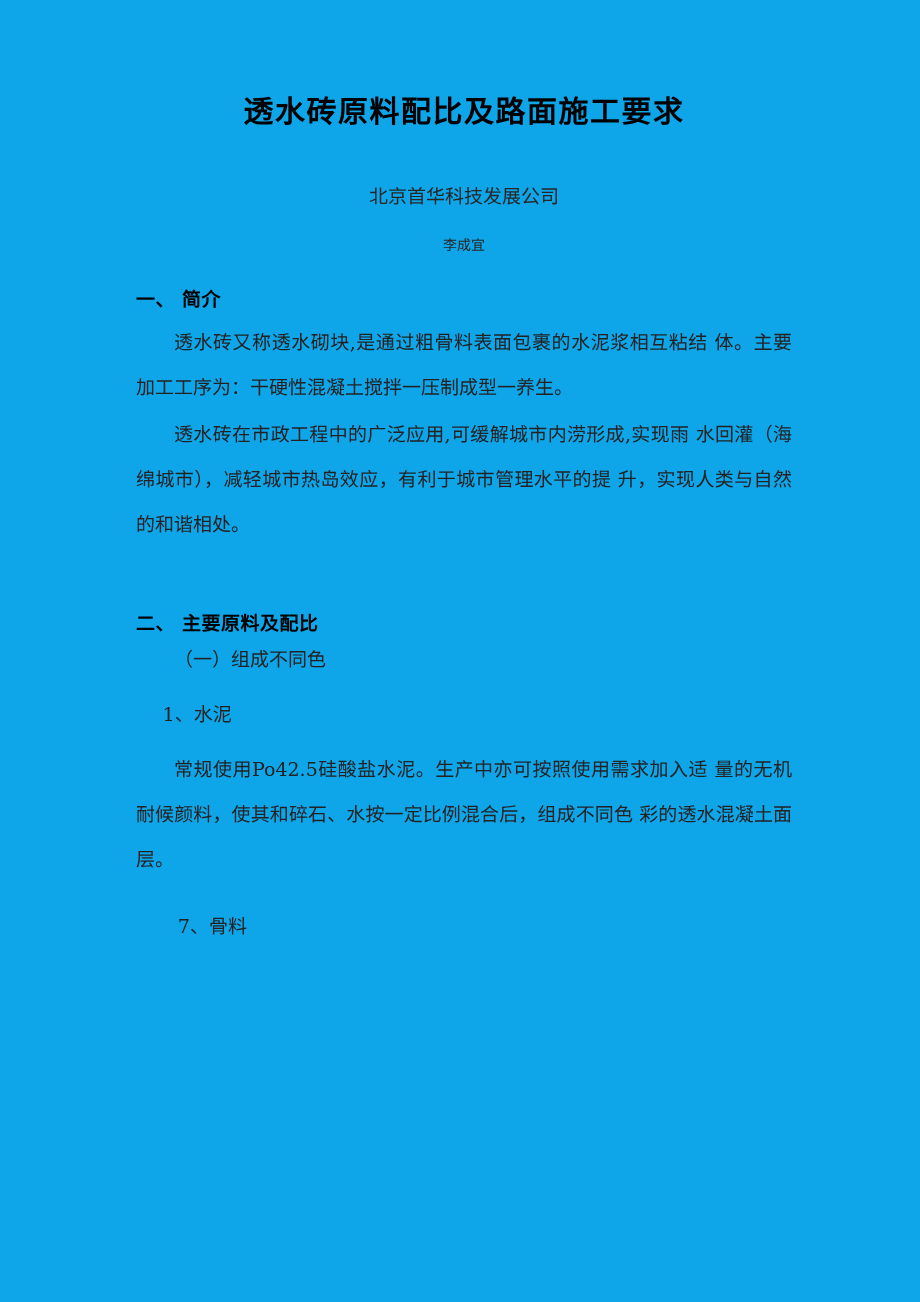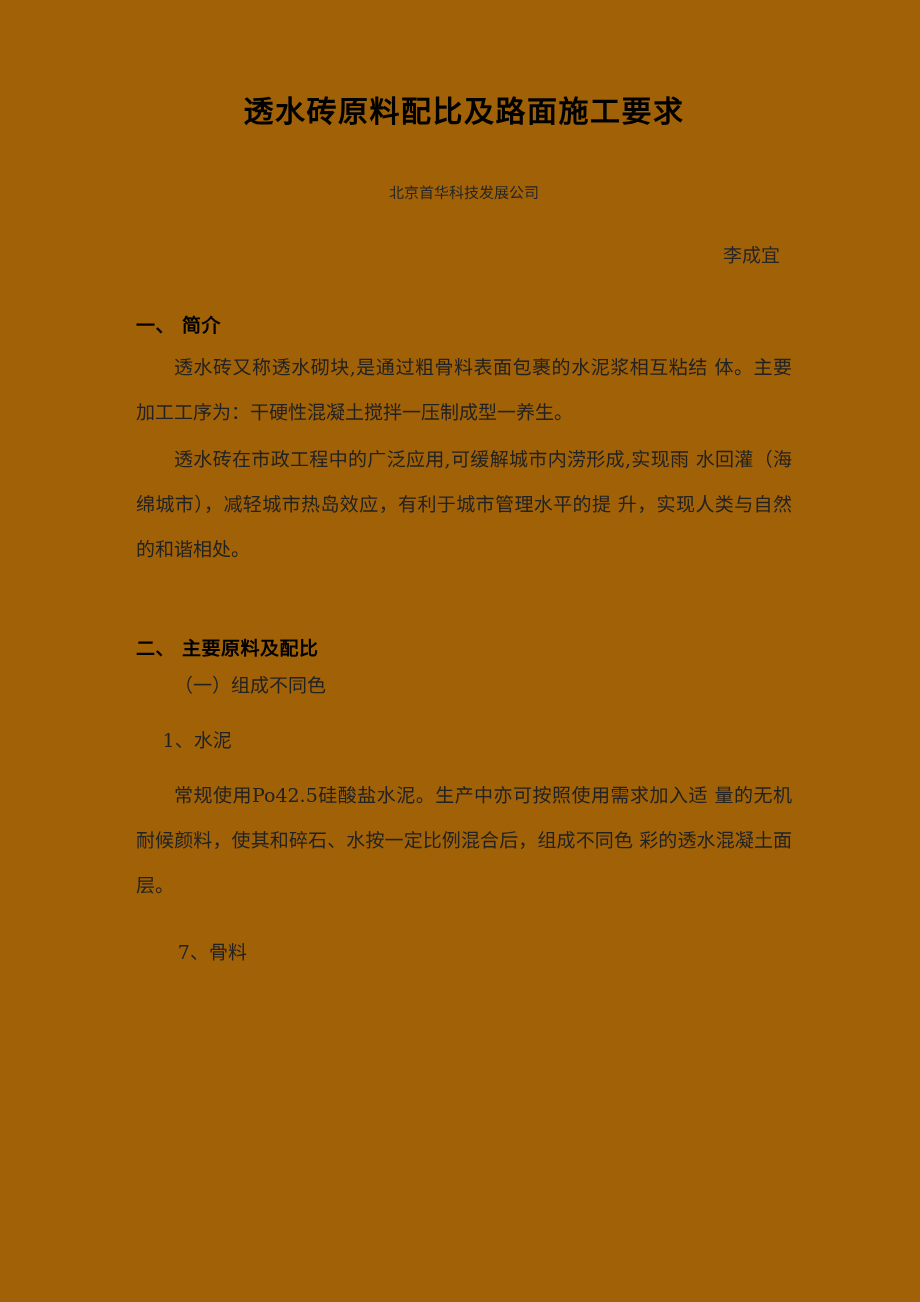--- a/index.html
+++ b/index.html
@@ -13,21 +13,21 @@
     height: 1302px;
     font-family: "DejaVu Serif", "Liberation Serif", serif;
     color: #1a1a1a;
     overflow: hidden;
   }
 
   .page {
     position: relative;
     width: 920px;
     height: 1302px;
-    background: #a16207;
+    background: #0ea5e9;
     box-sizing: border-box;
     padding: 0;
   }
 
   .content {
     position: absolute;
     left: 136px;
     top: 0;
     width: 656px;
   }
@@ -39,32 +39,32 @@
     line-height: 1.3;
     text-align: center;
     letter-spacing: 1.5px;
     margin: 0;
     padding-top: 92px;
     color: #000000;
   }
 
   .org-line {
     text-align: center;
-    font-size: 15px;
+    font-size: 19px;
     line-height: 1.4;
     margin: 0;
     padding-top: 52px;
     color: #262626;
   }
 
   .author-line {
-    text-align: right;
-    font-size: 19px;
+    text-align: center;
+    font-size: 14px;
     line-height: 1.4;
-    margin: 12px;
+    margin: 0;
     padding-top: 26px;
     color: #262626;
   }
 
   .section-heading {
     font-family: "DejaVu Sans", "Liberation Sans", sans-serif;
     font-weight: bold;
     font-size: 19px;
     line-height: 1.5;
     margin: 0;

